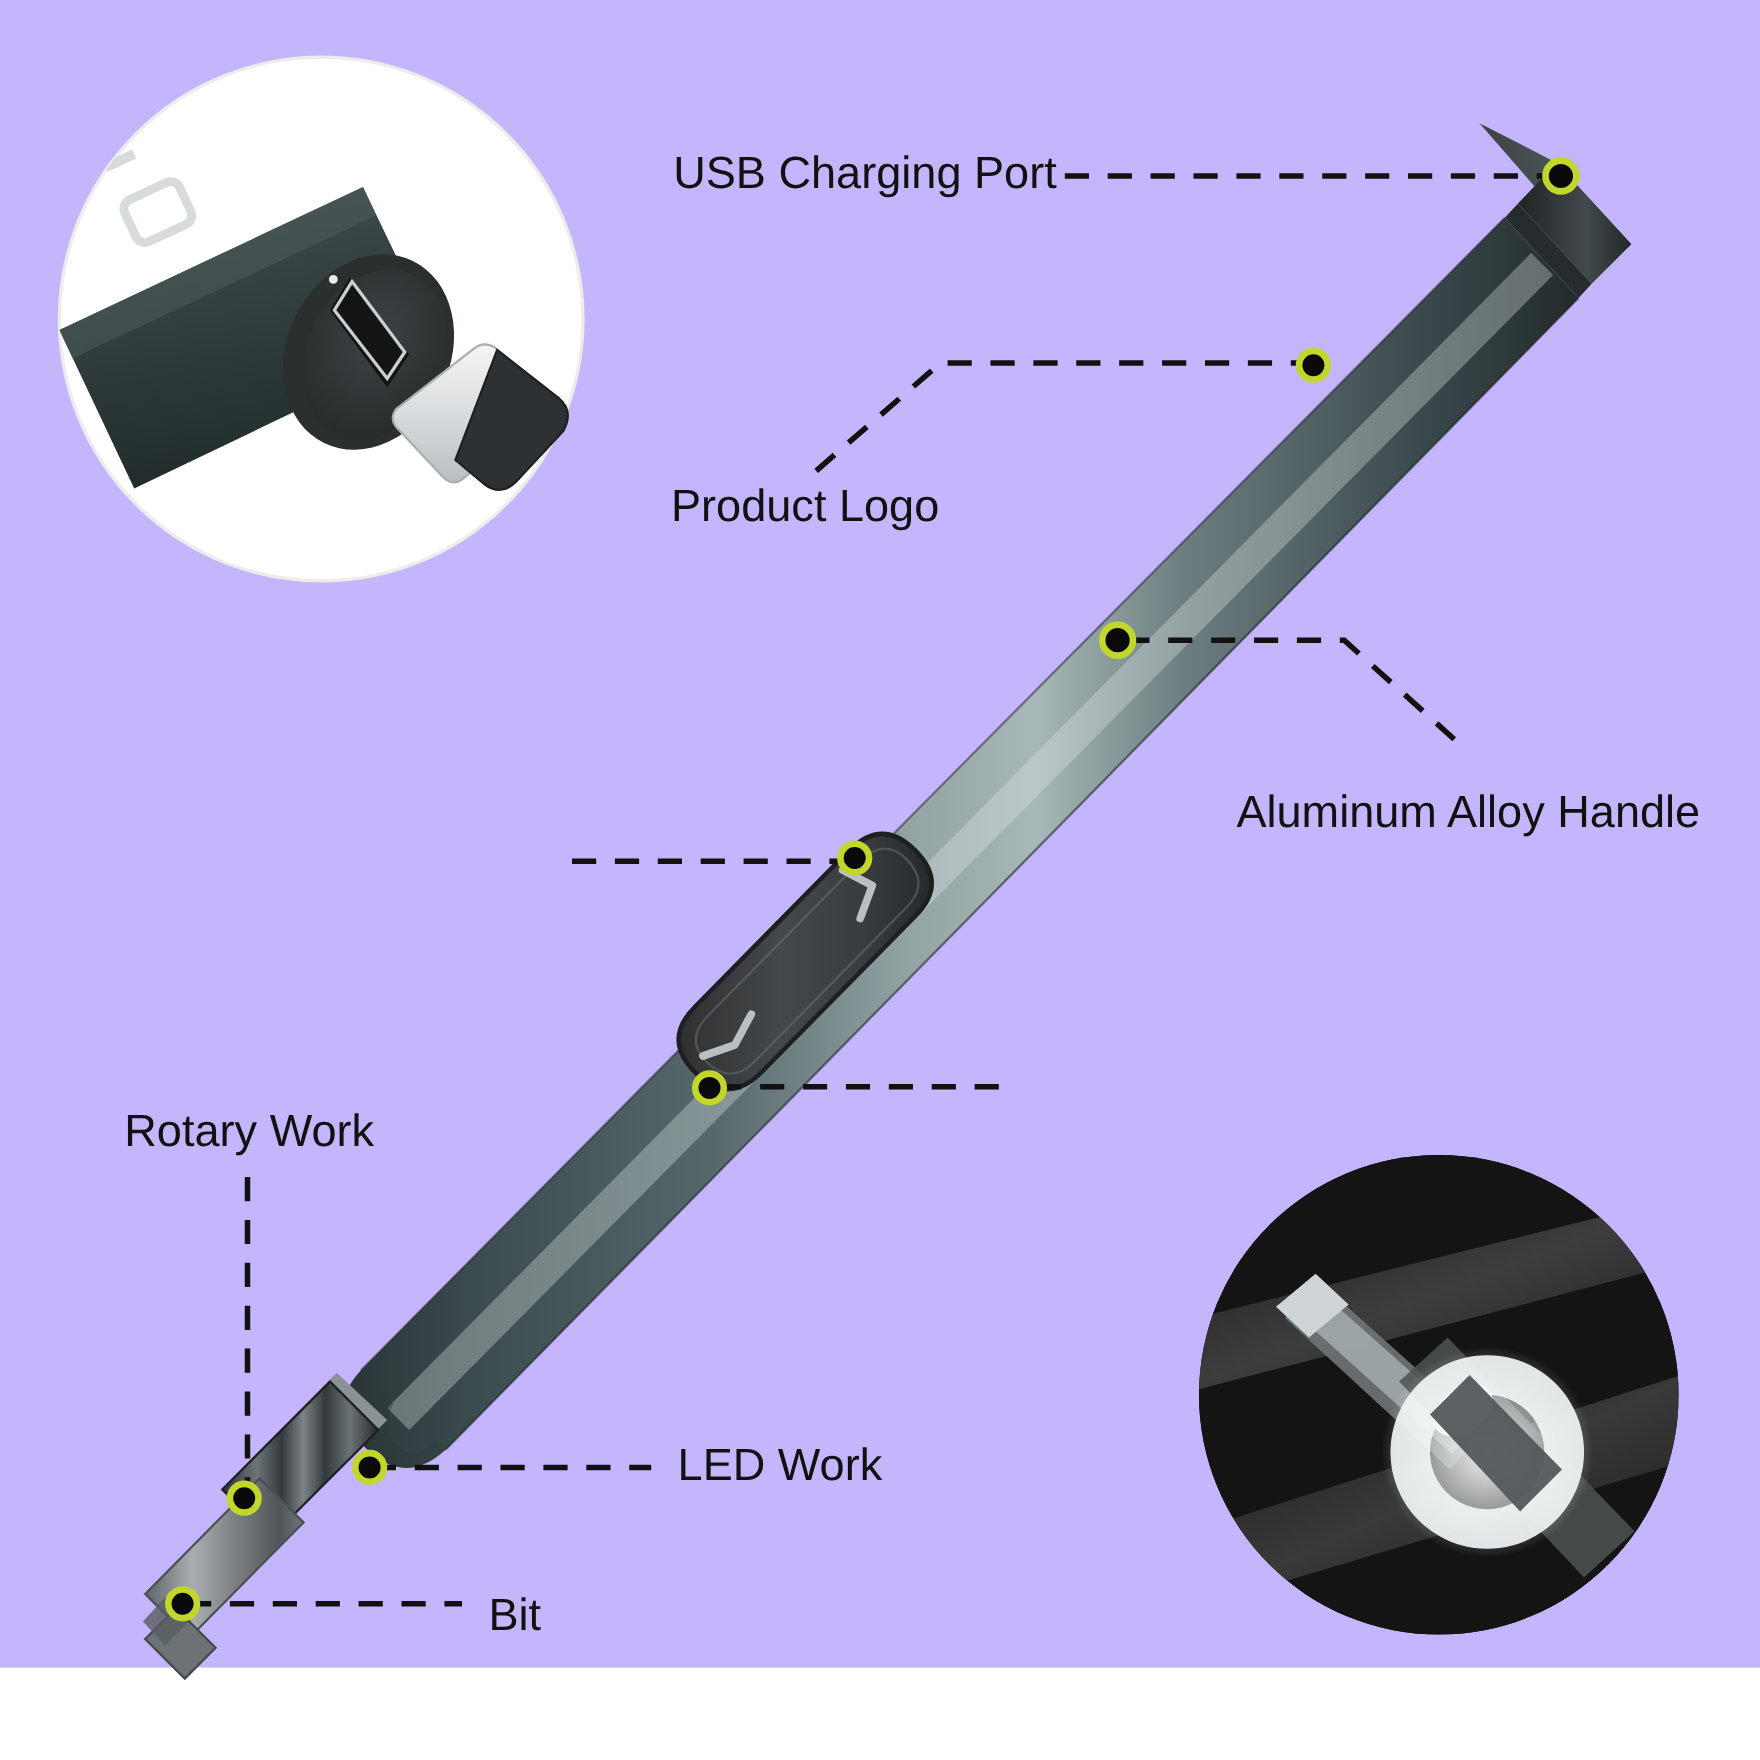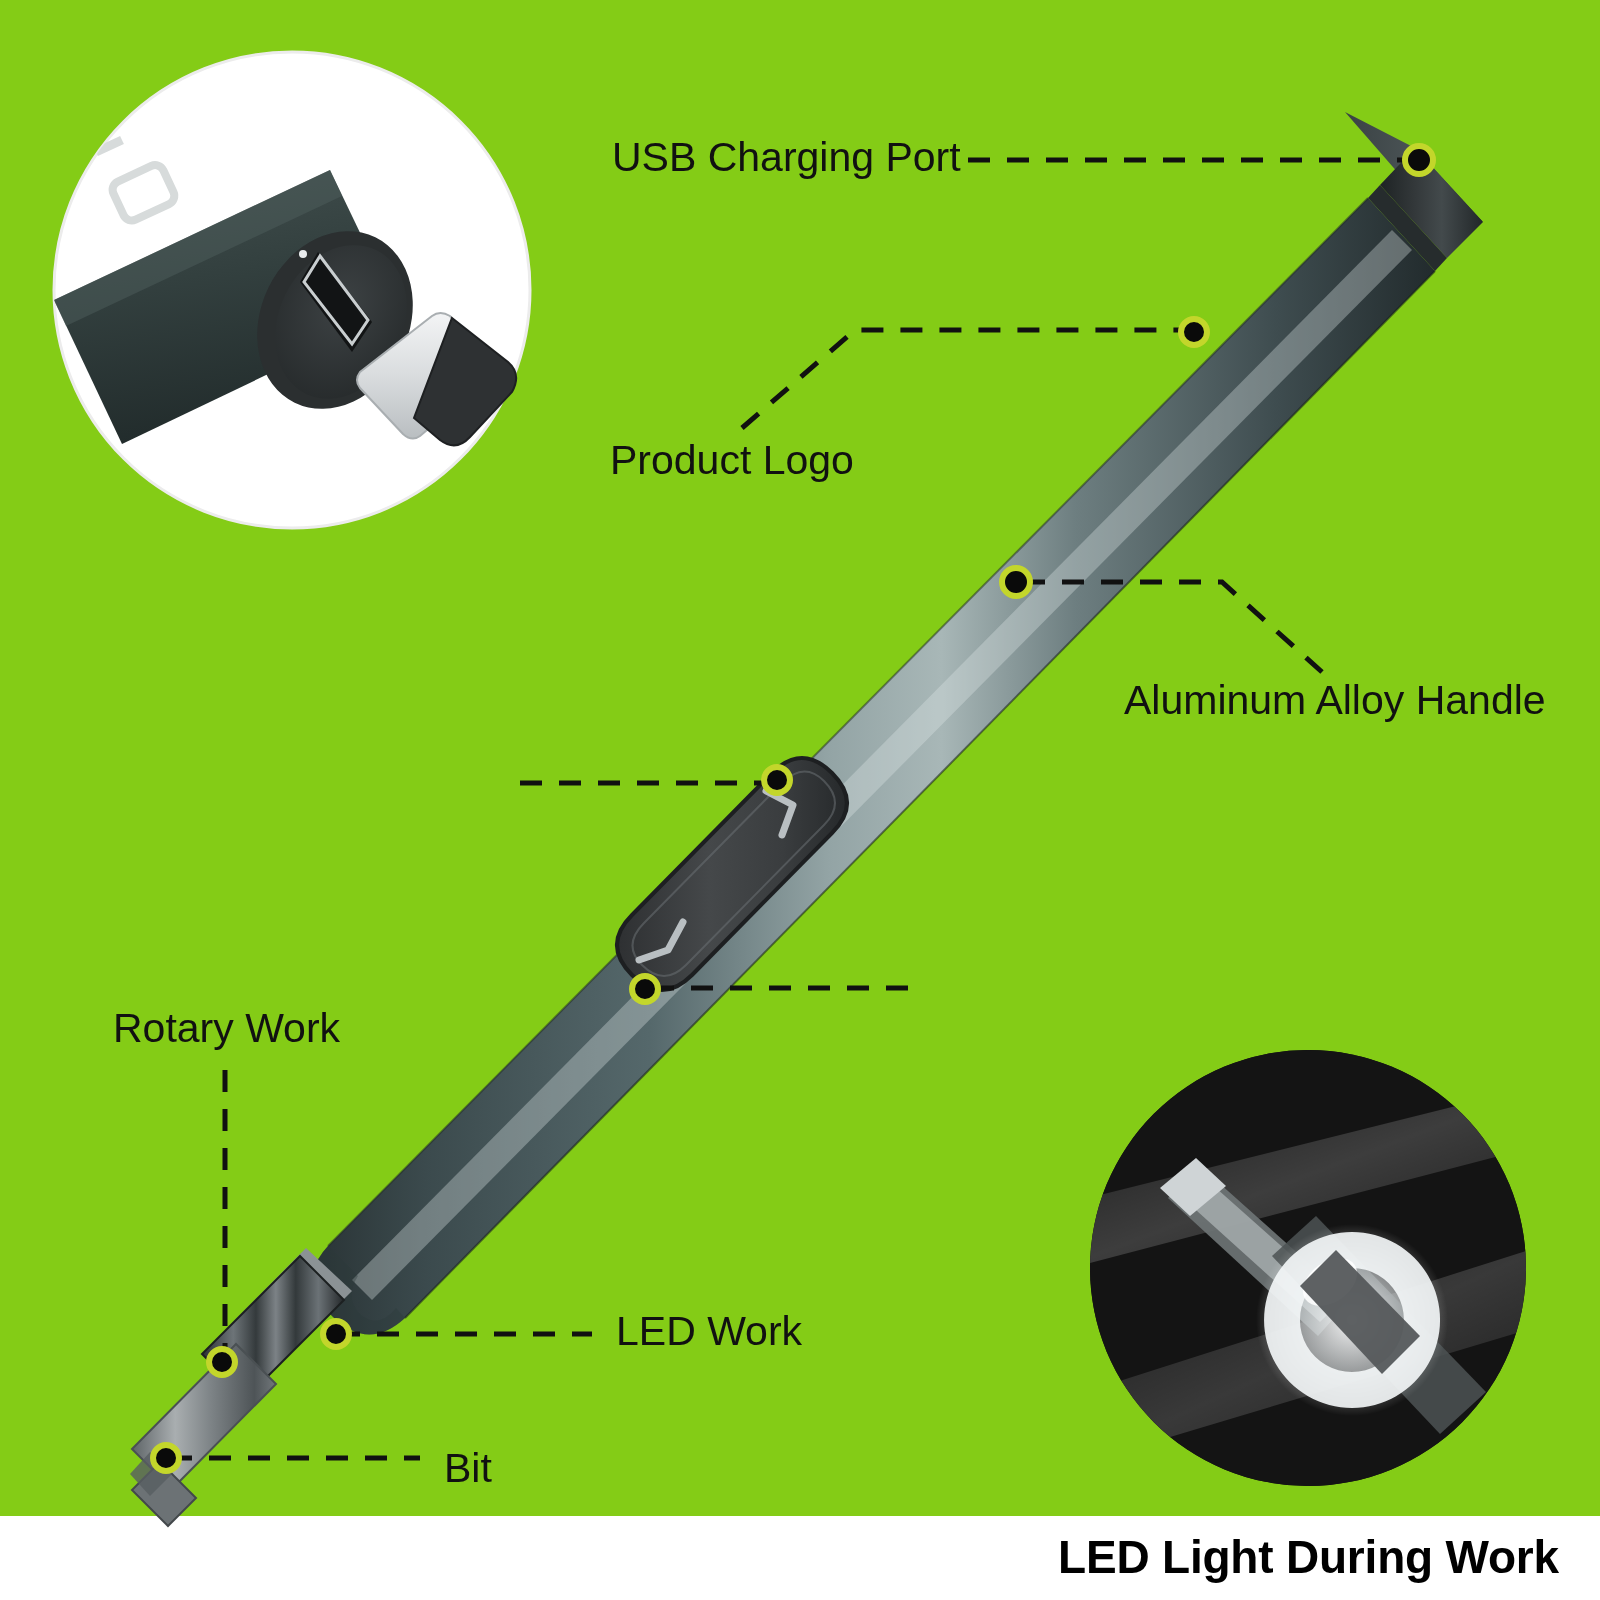--- a/index.html
+++ b/index.html
@@ -1,18 +1,18 @@
 <!DOCTYPE html>
 <html><head>
 <meta charset="utf-8">
 <style>
   html,body{margin:0;padding:0;background:#ffffff;}
   body{width:1600px;height:1600px;overflow:hidden;
        font-family:"Liberation Sans","DejaVu Sans",sans-serif;}
-  #stage{position:relative;width:1600px;height:1516px;background:#84cc16;}
+  #stage{position:relative;width:1600px;height:1516px;background:#c4b5fd;}
   #stage svg{position:absolute;left:0;top:0;}
   .lbl{position:absolute;color:#111111;font-size:41px;line-height:1;
        white-space:nowrap;font-family:"Liberation Sans","DejaVu Sans",sans-serif;}
   .caption{position:absolute;color:#000;font-size:46px;font-weight:bold;
            white-space:nowrap;letter-spacing:-0.2px;
            font-family:"Liberation Sans","DejaVu Sans",sans-serif;}
 </style>
 </head>
 <body>
 
@@ -233,25 +233,24 @@
 
       <path d="M1300,1286 L1336,1250 L1420,1336 L1382,1374 Z" fill="#55595b" opacity="0.95"></path>
     </g>
   </g>
 </svg>
 
 <div class="lbl" style="left:612px;top:137px;">USB Charging Port</div>
 
 <div class="lbl" style="left:596px;top:440px;margin-left:14px;">Product Logo</div>
 
-<div class="lbl" style="left:1124px;top:680px;">Aluminum Alloy Handle</div>
+<div class="lbl" style="left:1124px;top:718px;">Aluminum Alloy Handle</div>
 
 
 
 <div class="lbl" style="left:113px;top:1008px;">Rotary Work</div>
 
 <div class="lbl" style="left:616px;top:1311px;">LED Work</div>
 
 <div class="lbl" style="left:444px;top:1436px;margin-top:12px;">Bit</div>
 
-<div class="caption" style="left:1058px;top:1530px;">LED Light During Work</div>
 
 </div>
 
 </body></html>

